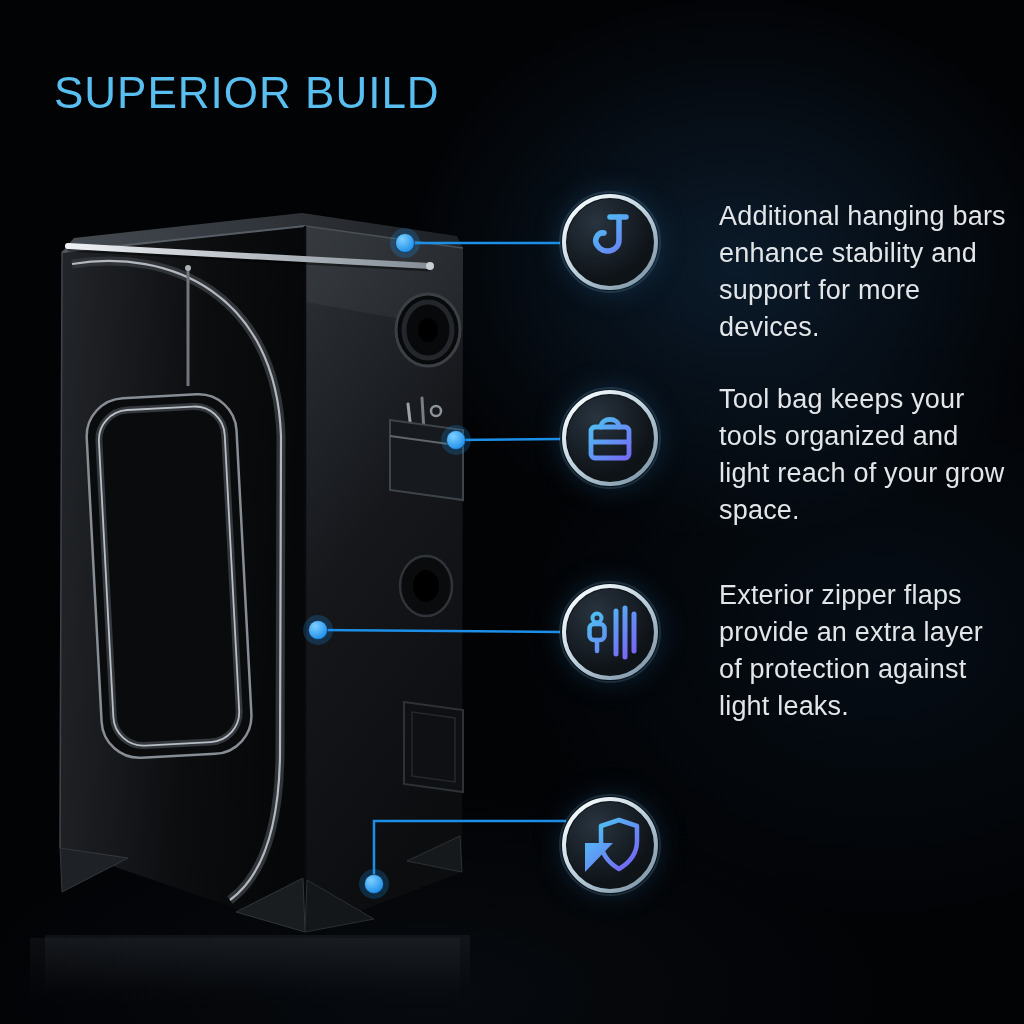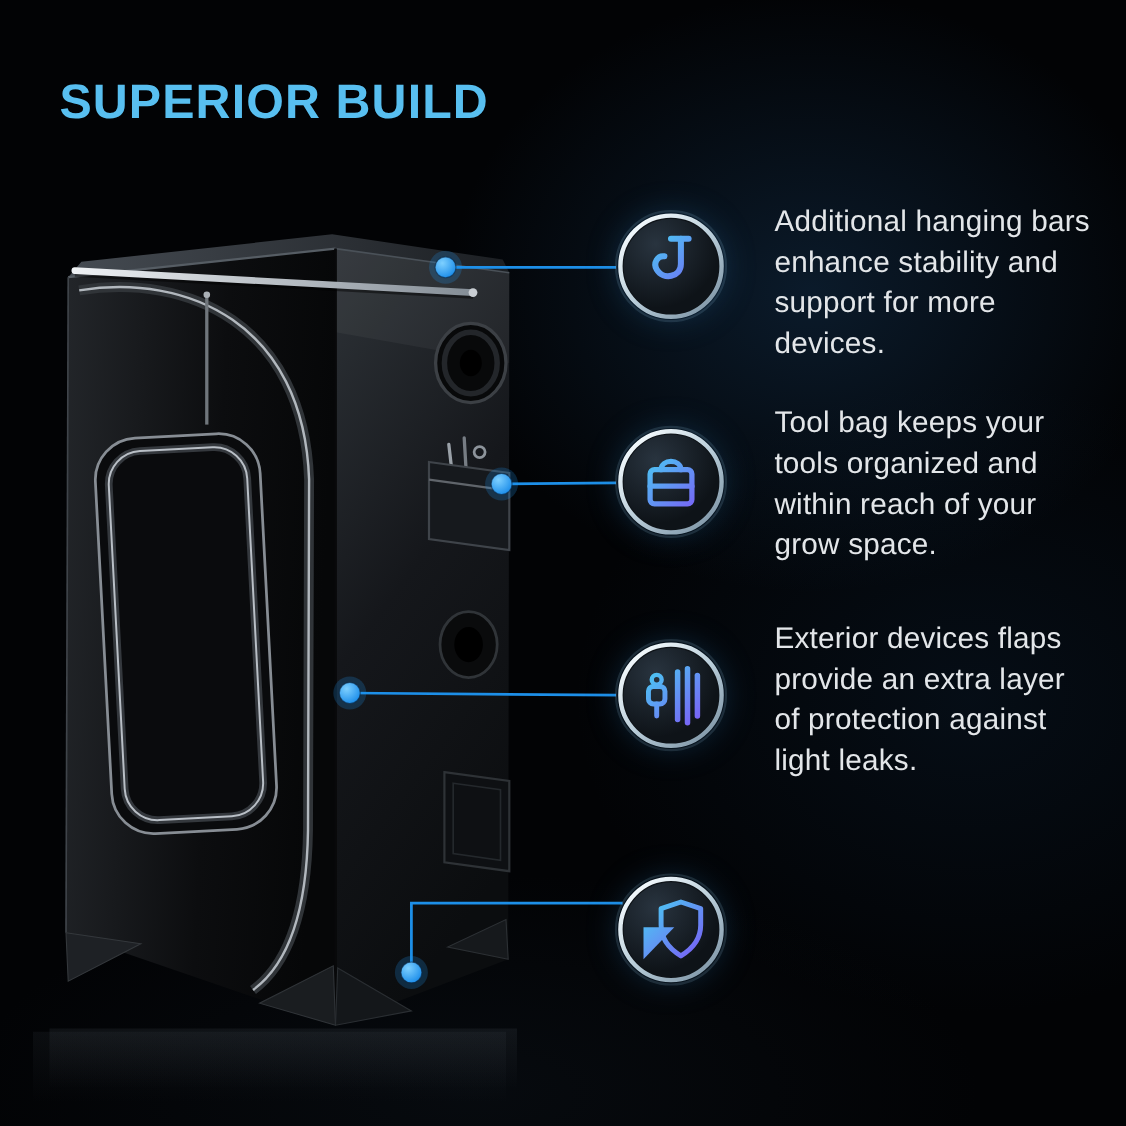--- a/index.html
+++ b/index.html
@@ -18,21 +18,21 @@
       radial-gradient(46% 38% at 72% 26%, rgba(28,72,115,0.34), rgba(0,0,0,0) 70%),
       radial-gradient(50% 40% at 86% 62%, rgba(20,55,90,0.20), rgba(0,0,0,0) 70%),
       radial-gradient(60% 26% at 42% 97%, rgba(26,40,54,0.20), rgba(0,0,0,0) 75%);
   }
   .title {
     position: absolute;
     left: 54px;
     top: 68px;
     margin: 0;
     font-size: 44px;
-    font-weight: 700;
+    font-weight: 400;
     letter-spacing: 1px;
     color: var(--title, #58bff0);
   }
   .tent-svg {
     position: absolute;
     left: 30px;
     top: 190px;
     width: 440px;
     height: 800px;
   }
@@ -49,21 +49,21 @@
     left: 558px;
     width: 104px;
     height: 104px;
     filter: drop-shadow(0 0 14px rgba(40,120,180,0.28));
   }
   .icon-badge svg { display: block; width: 104px; height: 104px; }
   .feature-text {
     position: absolute;
     left: 704px;
     width: 292px;
-    margin: 0;
+    margin: 15px;
     font-size: 27px;
     line-height: 37px;
     letter-spacing: 0.2px;
     color: var(--body-text, #e3e6e9);
     font-weight: 400;
   }
   .floor-reflection {
     position: absolute;
     left: 30px;
     top: 938px;
@@ -260,16 +260,16 @@
       <circle cx="52" cy="52" r="46" fill="#0e1318" stroke="url(#ringGrad)" stroke-width="4"></circle>
       <circle cx="52" cy="52" r="43" fill="url(#innerSheen)"></circle>
       <g>
         <path d="M 61 27 L 79 33 V 48 C 79 61 71 70 61 76 C 51 70 43 61 43 48 V 33 Z" fill="none" stroke="url(#iconGrad)" stroke-width="4.5" stroke-linejoin="round"></path>
         <polygon points="27,50 55,50 27,79" fill="url(#iconGrad)"></polygon>
       </g>
     </svg>
   </div>
 
   <p class="feature-text" style="top:183px">Additional hanging bars enhance stability and support for more devices.</p>
-  <p class="feature-text" style="top:366px">Tool bag keeps your tools organized and within reach of your grow space.</p>
-  <p class="feature-text" style="top:562px">Exterior devices flaps provide an extra layer of protection against light leaks.</p>
+  <p class="feature-text" style="top:366px">Tool bag keeps your tools organized and light reach of your grow space.</p>
+  <p class="feature-text" style="top:562px">Exterior zipper flaps provide an extra layer of protection against light leaks.</p>
 
 </div>
 
 </body></html>

